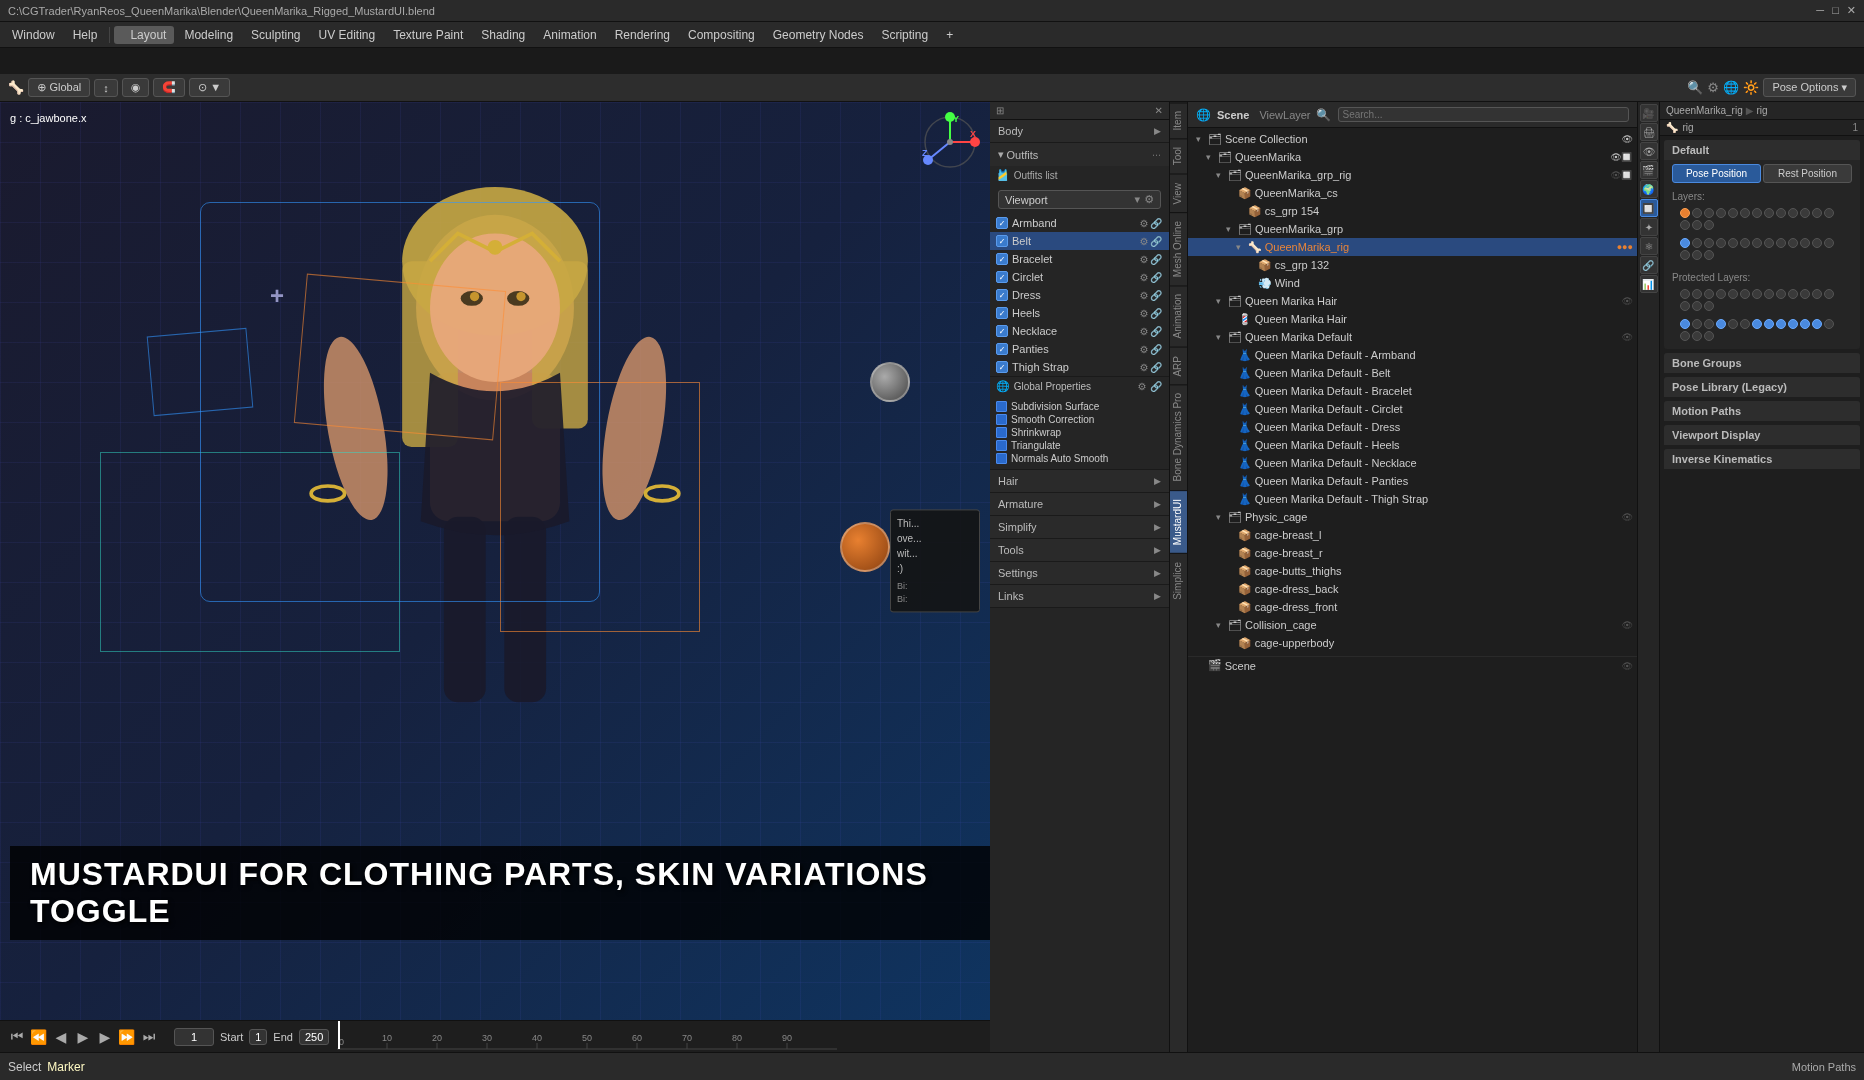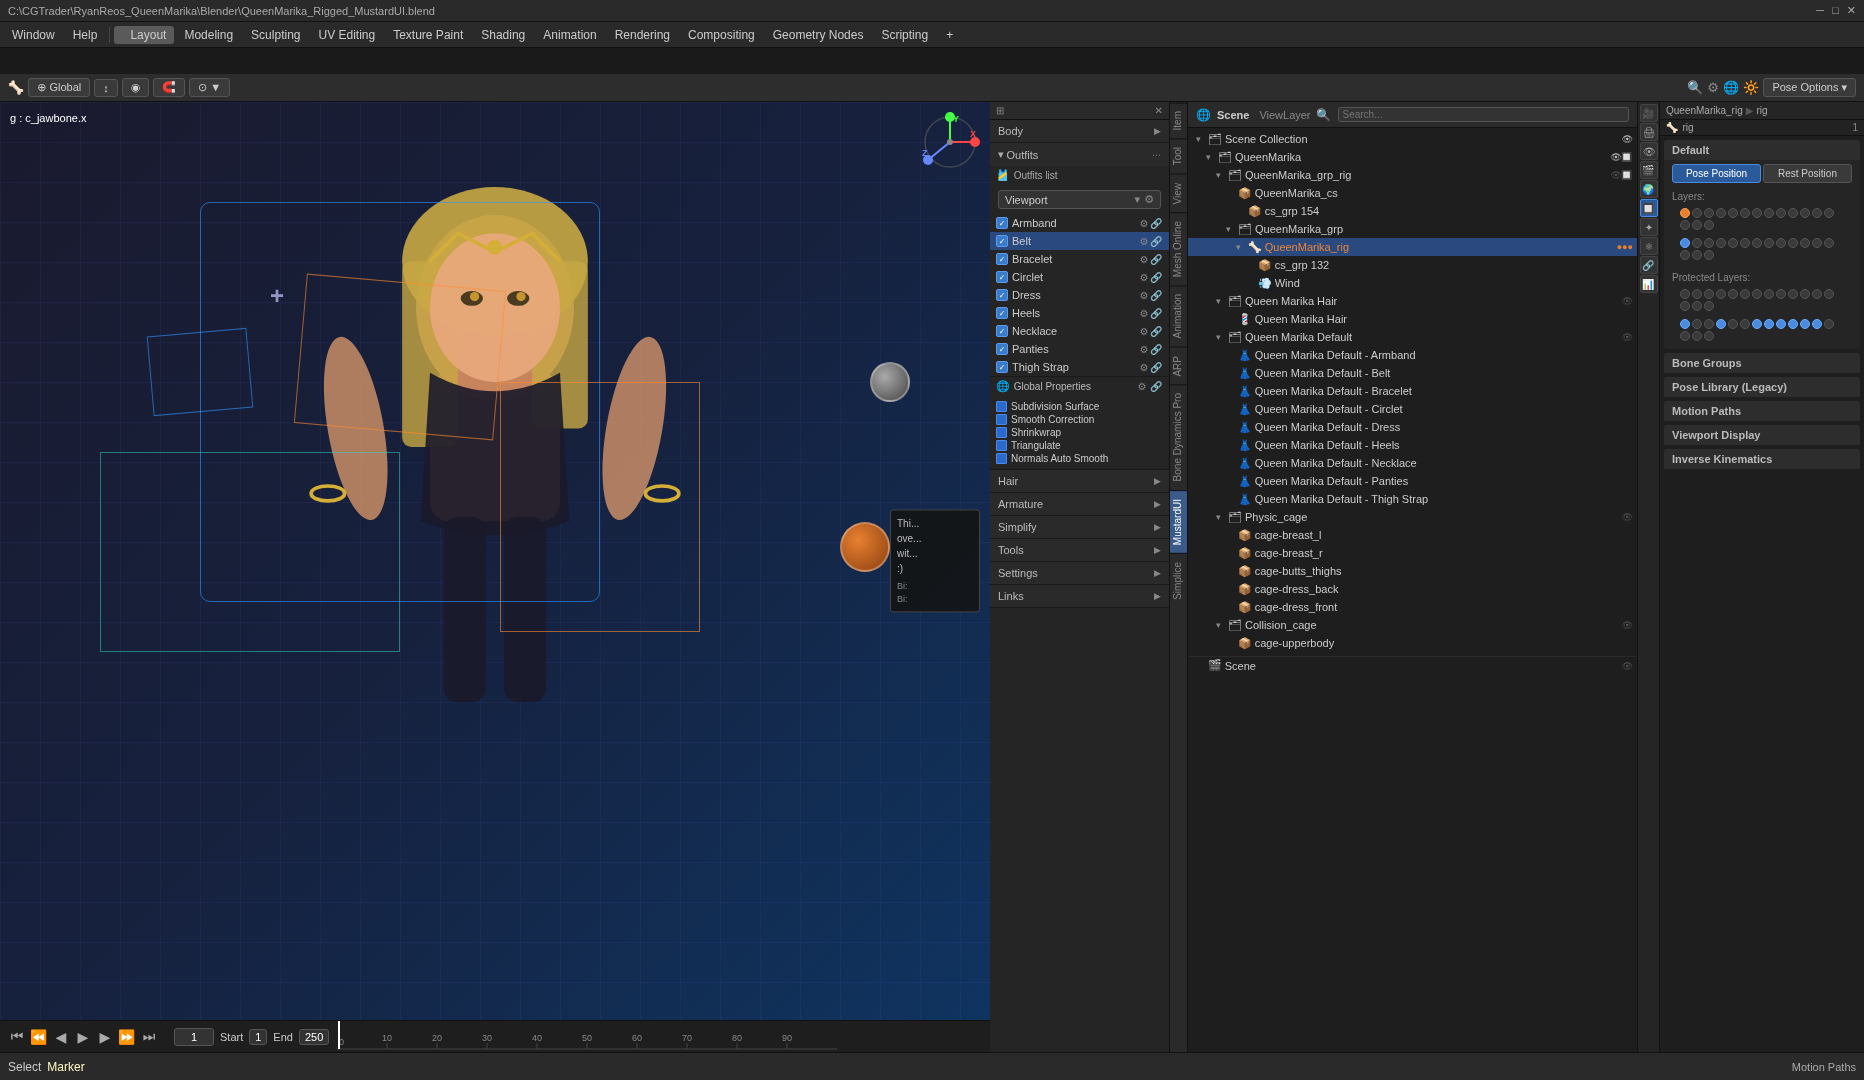--- a/index.html
+++ b/index.html
@@ -675,20 +675,23 @@
       <div style="font-size:10px;color:#bbb;line-height:1.5;">
         <div>Thi...</div>
         <div>ove...</div>
         <div>wit...</div>
         <div>:)</div>
       </div>
       <div style="margin-top:4px;font-size:9px;color:#888;">Bi:</div>
       <div style="font-size:9px;color:#888;">Bi:</div>
     </div>
 
+    <div id="overlay-text">
+      <span>MUSTARDUI FOR CLOTHING PARTS, SKIN VARIATIONS TOGGLE</span>
+    </div>
   </div>
 </div>
 
 <div id="timeline">
   <div id="timeline-controls">
     <span class="tl-btn">⏮</span>
     <span class="tl-btn">⏪</span>
     <span class="tl-btn">◀</span>
     <span class="tl-btn">▶</span>
     <span class="tl-btn">▶</span>

